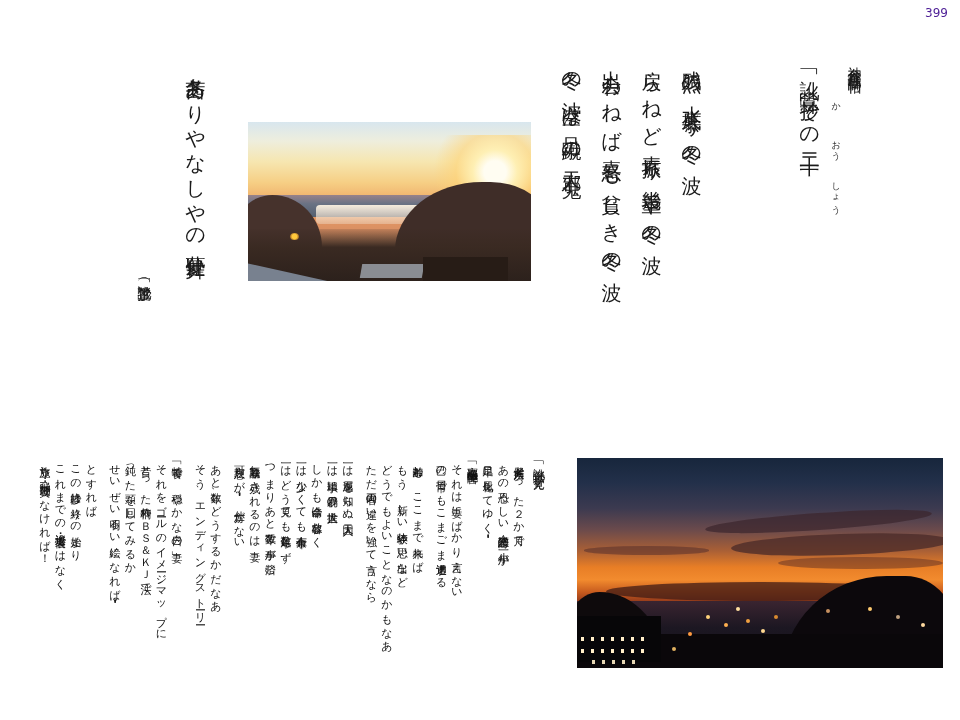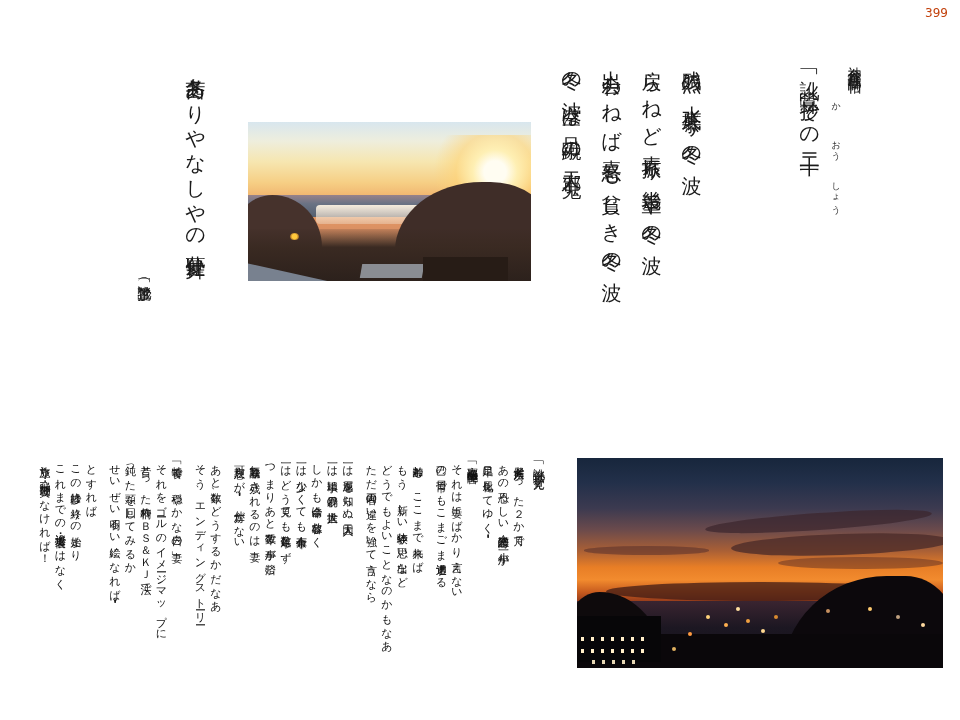--- a/index.html
+++ b/index.html
@@ -1,20 +1,20 @@
 <!DOCTYPE html>
 <html><head>
 <meta charset="utf-8">
 <style>
   html,body{margin:0;padding:0;background:#fff;}
   #page{position:relative;width:960px;height:720px;background:#ffffff;overflow:hidden;
         font-family:"DejaVu Serif", serif;color:#1a1a1a;}
   .v{writing-mode:vertical-rl;}
 
-  #page-number{position:absolute;top:6px;right:12px;font:12px "DejaVu Sans",sans-serif;color:#c2410c;}
+  #page-number{position:absolute;top:6px;right:12px;font:12px "DejaVu Sans",sans-serif;color:#4c1d95;}
 
   
   #notebook-title{position:absolute;top:55px;left:845px;font-size:14px;letter-spacing:2px;line-height:20px;}
   #volume-title{position:absolute;top:62px;left:795px;font-size:20px;letter-spacing:2px;line-height:30px;}
   .furigana{position:absolute;left:830px;font-size:9px;letter-spacing:1px;line-height:12px;color:#333;}
   #furigana-ka{top:96px;} #furigana-ou{top:134px;} #furigana-shou{top:176px;}
 
   
   #haiku-right{position:absolute;top:55px;left:552px;height:350px;}
   .haiku-col{line-height:40px;font-size:20px;letter-spacing:4px;}

